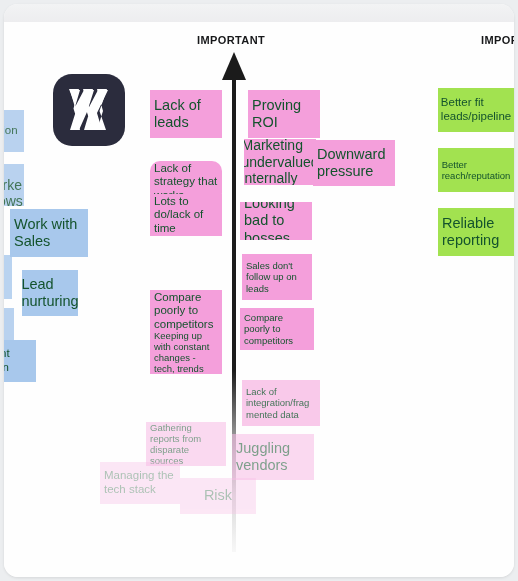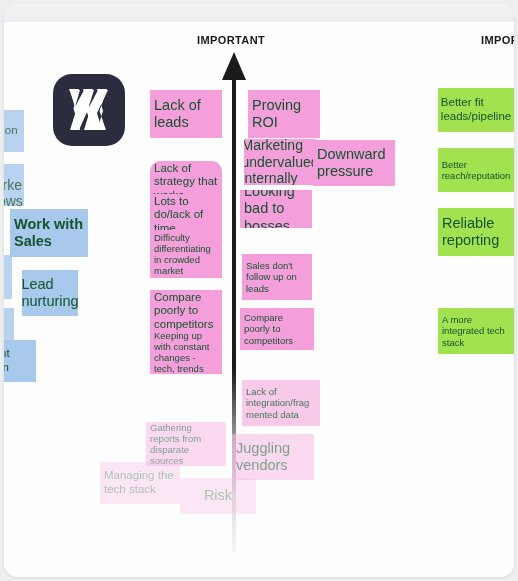--- a/index.html
+++ b/index.html
@@ -111,62 +111,60 @@
       </svg>
     </div>
 
     <div class="note blue fs12 f80" style="left:-24px;top:88px;width:44px;height:42px;">ng
 ion</div>
 
     <div class="note blue fs9 f80" style="left:-22px;top:142px;width:42px;height:42px;">g
 marke
 shows</div>
 
-    <div class="note blue fs15" style="left:6px;top:187px;width:78px;height:48px;font-weight:bold;">Work with Sales</div>
+    <div class="note blue fs15" style="left:6px;top:187px;width:78px;height:48px;">Work with Sales</div>
 
     <div class="note blue fs15 f80" style="left:-22px;top:233px;width:30px;height:44px;">l</div>
 
     <div class="note blue fs15" style="left:18px;top:248px;width:56px;height:46px;">Lead nurturing</div>
 
     <div class="note blue fs12 f80" style="left:-22px;top:286px;width:32px;height:42px;">ng</div>
 
     <div class="note blue fs12" style="left:-24px;top:318px;width:56px;height:42px;">ntent
 ation</div>
 
     <div class="note pink fs15" style="left:146px;top:68px;width:72px;height:48px;">Lack of leads</div>
 
     <div class="note pink fs12" style="left:146px;top:139px;width:72px;height:42px;border-radius:10px;">Lack of strategy that works</div>
 
     <div class="note pink fs12" style="left:146px;top:172px;width:72px;height:42px;">Lots to do/lack of time</div>
 
-    <div class="note pink fs10" style="left:146px;top:208px;width:72px;height:48px;">Difficulty differentiating in crowded market</div>
 
     <div class="note pink fs12" style="left:146px;top:268px;width:72px;height:42px;">Compare poorly to competitors</div>
 
     <div class="note pink fs10" style="left:146px;top:308px;width:72px;height:44px;">Keeping up with constant changes - tech, trends</div>
 
     <div class="note pink fs15" style="left:244px;top:68px;width:72px;height:48px;">Proving ROI</div>
 
     <div class="note pink fs9" style="left:240px;top:117px;width:72px;height:46px;">Marketing undervalued internally</div>
 
     <div class="note pink fs15" style="left:309px;top:118px;width:82px;height:46px;">Downward pressure</div>
 
-    <div class="note pink fs15" style="left:236px;top:168px;width:72px;height:38px;">Looking bad to bosses</div>
+    <div class="note pink fs15" style="left:236px;top:180px;width:72px;height:38px;">Looking bad to bosses</div>
 
     <div class="note pink fs10" style="left:238px;top:232px;width:70px;height:46px;">Sales don't follow up on leads</div>
 
     <div class="note pink fs10" style="left:236px;top:286px;width:74px;height:42px;">Compare poorly to competitors</div>
 
     <div class="note green fs12" style="left:434px;top:66px;width:76px;height:44px;">Better fit leads/pipeline</div>
 
     <div class="note green fs10" style="left:434px;top:126px;width:76px;height:44px;">Better reach/reputation</div>
 
     <div class="note green fs15" style="left:434px;top:186px;width:76px;height:48px;">Reliable reporting</div>
 
-    <div class="note green fs10" style="left:434px;top:286px;width:76px;height:46px;">A more integrated tech stack</div>
 
     <div class="note pinkL fs10 f80" style="left:238px;top:358px;width:78px;height:46px;">Lack of integration/frag mented data</div>
 
     <div class="note pinkL fs10 f55" style="left:142px;top:400px;width:80px;height:44px;">Gathering reports from disparate sources</div>
 
     <div class="note pinkL fs15 f55" style="left:228px;top:412px;width:82px;height:46px;">Juggling vendors</div>
 
     <div class="note pinkL fs12 f35" style="left:96px;top:440px;width:80px;height:42px;">Managing the tech stack</div>
 
     <div class="note pinkL fs15 f35" style="left:176px;top:456px;width:76px;height:36px;">Risk</div>

